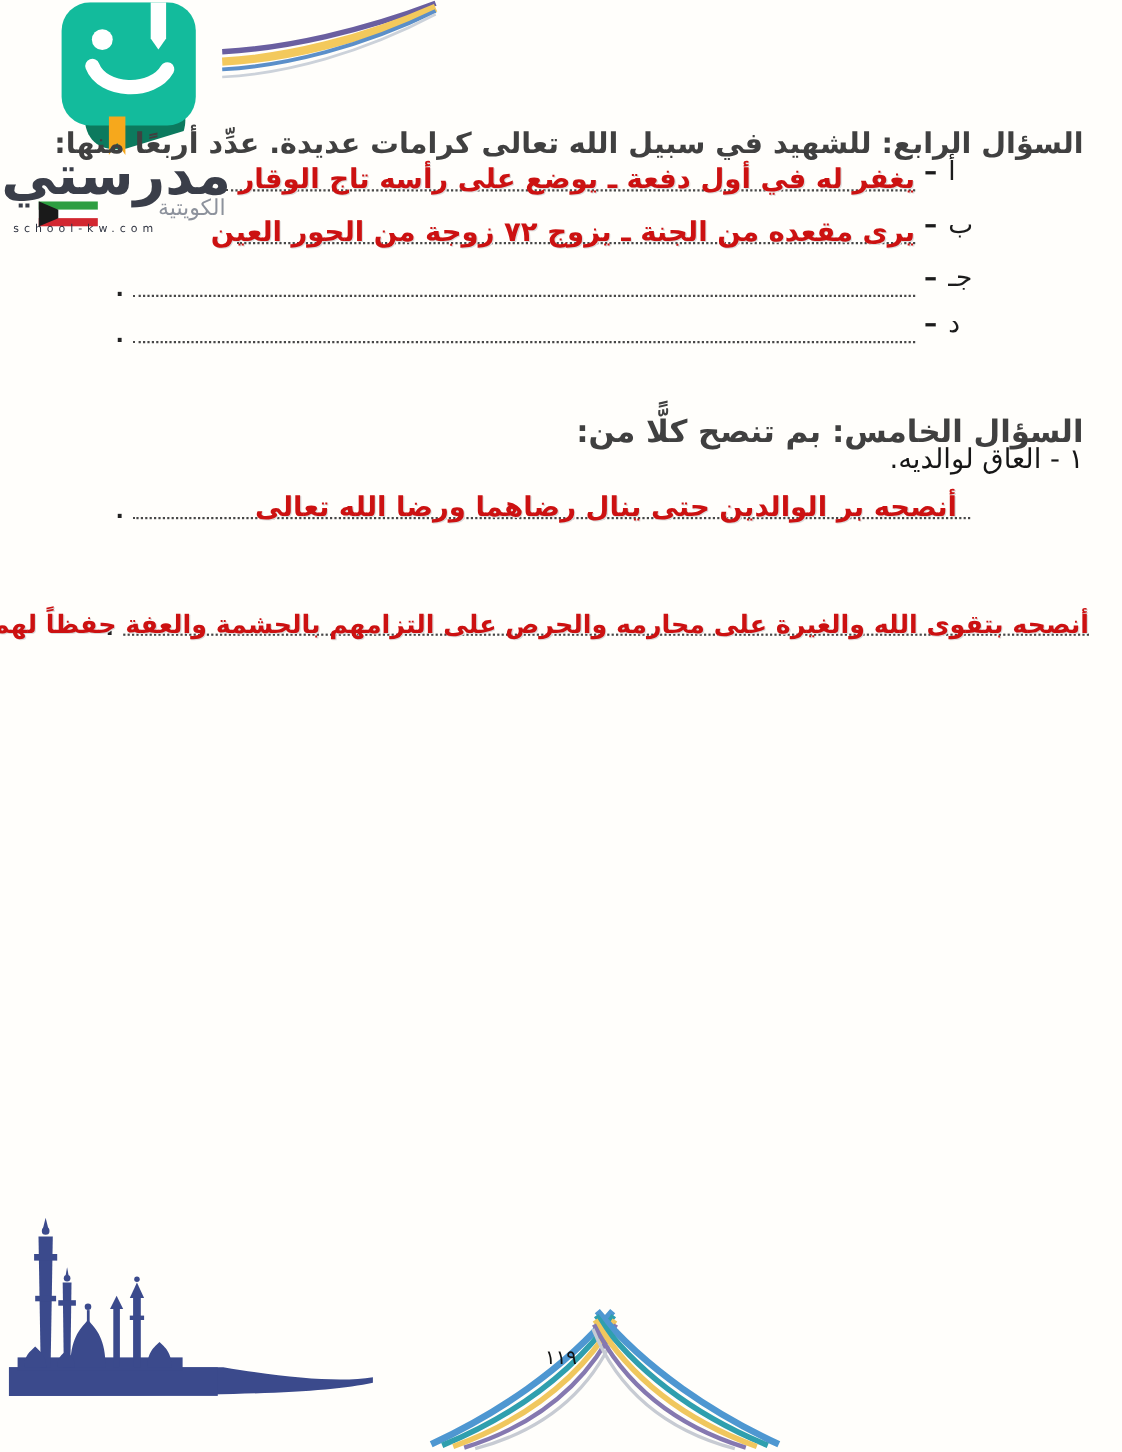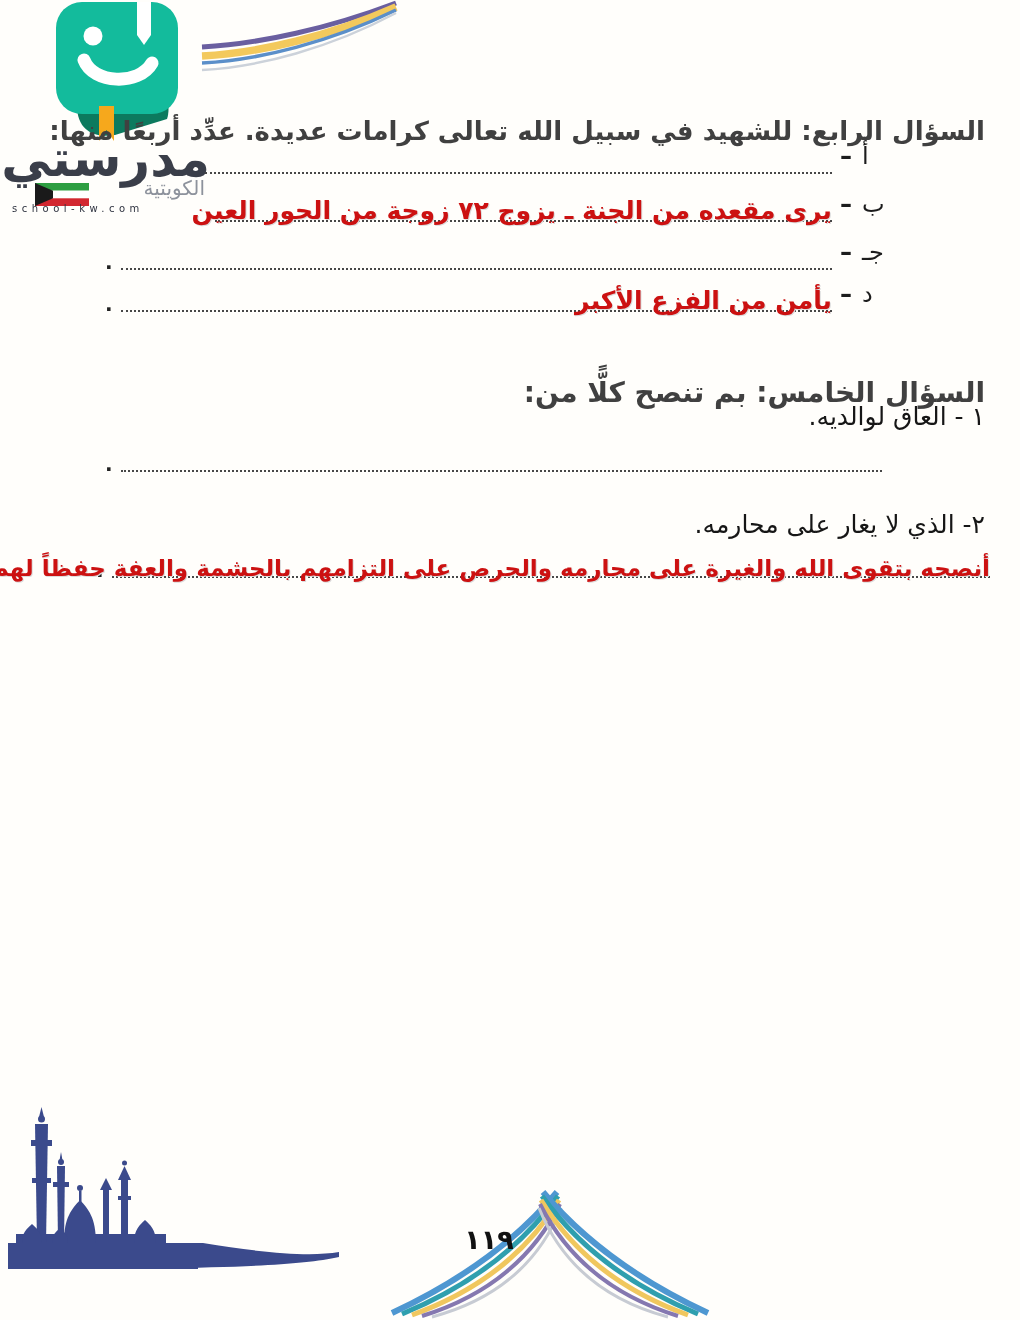--- a/index.html
+++ b/index.html
@@ -34,22 +34,22 @@
   .dots{position:absolute;bottom:6px;height:0;border-bottom:2.5px dotted #474747;}
   .ans{position:absolute;bottom:3px;direction:rtl;white-space:nowrap;
        font-size:25px;font-weight:bold;color:#cc1111;text-shadow:1px 1px 0 #dcdcdc;}
   .lead-period{position:absolute;bottom:2px;font-size:20px;font-weight:bold;color:#222;}
 
   .row-wide{position:absolute;left:100px;width:890px;height:40px;}
 
   
   .mosque{position:absolute;left:8px;top:1106px;}
   .ribbons{position:absolute;left:390px;top:1186px;}
-  .pagenum{position:absolute;left:434px;top:1224px;width:110px;text-align:center;
-           font-size:27px;font-weight:bold;color:#111;direction:rtl;}
+  .pagenum{position:absolute;left:455px;top:1224px;width:110px;text-align:center;
+           font-size:18px;font-weight:normal;color:#111;direction:rtl;}
 </style>
 </head>
 <body>
 
 <div class="page">
 
   <div class="logo">
     <svg class="logo-icon" width="130" height="145" viewBox="0 0 130 145">
       <path d="M22,98 C20,126 36,137 60,133 L112,117 C114,111 114,103 112,98 Z" fill="#0c7a5e"></path>
       <rect x="1" y="0" width="122" height="112" rx="26" fill="#13bb9c"></rect>
@@ -78,20 +78,21 @@
     <path d="M2,70 C60,67 130,48 196,13" stroke="#ccd2da" stroke-width="2.5" fill="none"></path>
   </svg>
 
   <div class="qtitle" style="top:84px;">السؤال الرابع: للشهيد في سبيل الله تعالى كرامات عديدة. عدِّد أربعًا منها:</div>
 
   <div class="row" style="top:140px;">
     <div class="letgrp">
       <span>أ</span><span class="dash">–</span>
     </div>
     <div class="dots" style="left:100px;right:58px;"></div>
+    <div class="ans" style="right:58px;">يغفر له في أول دفعة ـ يوضع على رأسه تاج الوقار</div>
   </div>
 
   <div class="row" style="top:188px;">
     <div class="letgrp">
       <span>ب</span><span class="dash">–</span>
     </div>
     <div class="dots" style="left:110px;right:58px;"></div>
     <div class="ans" style="right:58px;">يرى مقعده من الجنة ـ يزوج ٧٢ زوجة من الحور العين</div>
   </div>
 
@@ -102,33 +103,32 @@
     <span class="lead-period" style="left:0;">.</span>
     <div class="dots" style="left:16px;right:58px;"></div>
   </div>
 
   <div class="row" style="top:278px;">
     <div class="letgrp">
       <span>د</span><span class="dash">–</span>
     </div>
     <span class="lead-period" style="left:0;">.</span>
     <div class="dots" style="left:16px;right:58px;"></div>
-    <div class="ans" style="right:58px;">يأمن من الفزع الأكبر</div>
   </div>
 
   <div class="qtitle" style="top:344px;font-size:28px;">السؤال الخامس: بم تنصح كلًّا من:</div>
 
   <div class="prompt" style="top:402px;">١ - العاق لوالديه.</div>
 
   <div class="row" style="top:438px;">
     <span class="lead-period" style="left:0;">.</span>
     <div class="dots" style="left:16px;right:8px;"></div>
+    <div class="ans" style="right:20px;">أنصحه بر الوالدين حتى ينال رضاهما ورضا الله تعالى</div>
   </div>
 
-  <div class="prompt" style="top:510px;">٢- الذي لا يغار على محارمه.</div>
 
   <div class="row-wide" style="top:544px;">
     <span class="lead-period" style="left:-4px;">.</span>
     <div class="dots" style="left:12px;right:0;"></div>
     <div class="ans" style="right:0;font-size:23px;">أنصحه بتقوى الله والغيرة على محارمه والحرص على التزامهم بالحشمة والعفة حفظاً لهم.</div>
   </div>
 
   <svg class="mosque" width="335" height="165" viewBox="0 0 335 165" fill="#3b4a8c">
 
     <path d="M0,137 L195,137 C255,147 302,151 331,146 L331,151 C285,161 200,163 0,163 Z"></path>

